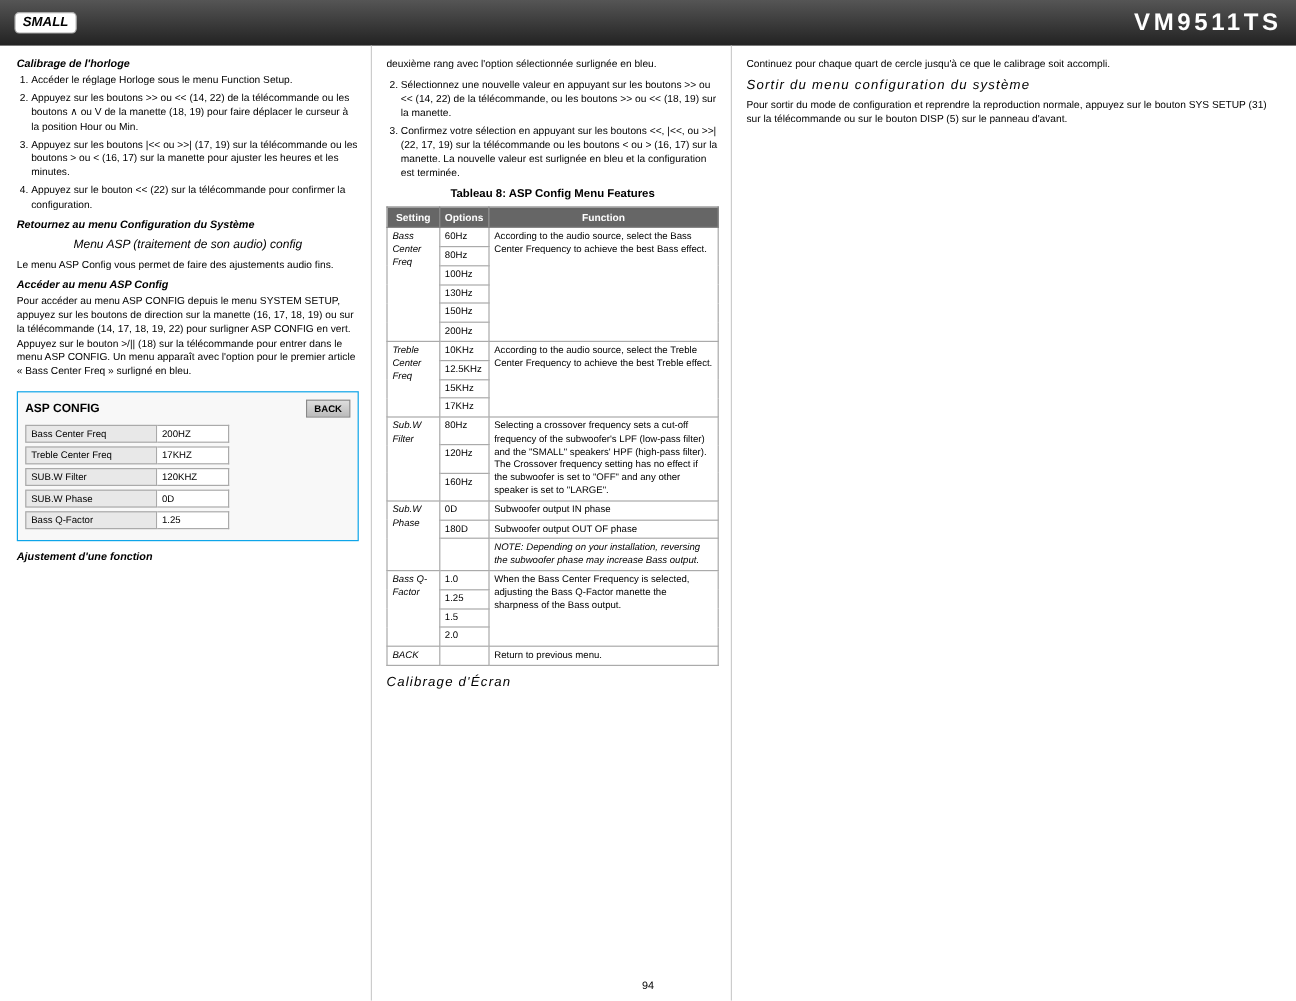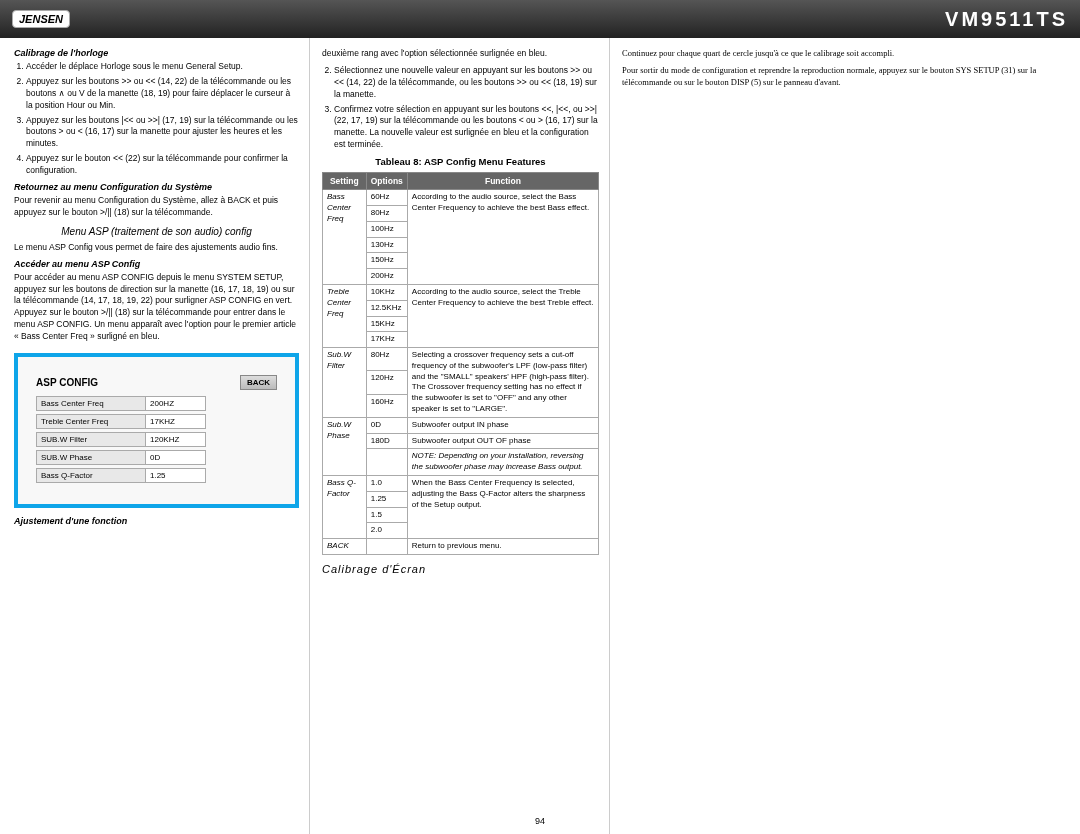--- a/index.html
+++ b/index.html
@@ -60,21 +60,20 @@
       padding: 10px 10px 10px 12px;
       border-right: 1px solid #ccc;
       overflow: hidden;
     }
 
     
     .col-right {
       flex: 1;
       padding: 10px 14px 10px 12px;
       overflow: hidden;
-      font-family: Liberation Serif, serif;
     }
 
     h3 {
       font-size: 9px;
       font-weight: bold;
       font-style: italic;
       margin-bottom: 3px;
     }
 
     p {
@@ -98,23 +97,23 @@
       font-style: italic;
       font-weight: normal;
       margin-bottom: 4px;
       margin-top: 6px;
       line-height: 1.3;
       text-align: center;
     }
 
     
     .asp-config-box {
-      border: 4px solid #0ea5e9;
+      border: 1px solid #0ea5e9;
       margin-top: 10px;
-      padding: 18px;
+      padding: 6px;
       background: #f8f8f8;
     }
     .asp-config-header {
       display: flex;
       justify-content: space-between;
       align-items: center;
       margin-bottom: 6px;
     }
     .asp-config-title {
       font-size: 10px;
@@ -217,37 +216,36 @@
       font-style: italic;
       font-weight: normal;
       letter-spacing: 1px;
       margin-bottom: 5px;
     }
   </style>
 </head>
 <body>
 
 <div class="header">
-  <div class="header-logo">JENSEN</div>
+  <div class="header-logo">SMALL</div>
   <div class="header-title">VM9511TS</div>
 </div>
 
 <div class="main">
 
   <div class="col-left">
     <h3>Calibrage de l'horloge</h3>
     <ol>
-      <li>Accéder le déplace Horloge sous le menu General Setup.</li>
+      <li>Accéder le réglage Horloge sous le menu Function Setup.</li>
       <li>Appuyez sur les boutons &gt;&gt; ou &lt;&lt; (14, 22) de la télécommande ou les boutons ∧ ou V de la manette (18, 19) pour faire déplacer le curseur à la position Hour ou Min.</li>
       <li>Appuyez sur les boutons |&lt;&lt; ou &gt;&gt;| (17, 19) sur la télécommande ou les boutons &gt; ou &lt; (16, 17) sur la manette pour ajuster les heures et les minutes.</li>
       <li>Appuyez sur le bouton &lt;&lt; (22) sur la télécommande pour confirmer la configuration.</li>
     </ol>
 
     <h3>Retournez au menu Configuration du Système</h3>
-    <p>Pour revenir au menu Configuration du Système, allez à BACK et puis appuyez sur le bouton &gt;/|| (18) sur la télécommande.</p>
 
     <div class="section-title-italic">Menu ASP (traitement de son audio) config</div>
     <p>Le menu ASP Config vous permet de faire des ajustements audio fins.</p>
 
     <h3>Accéder au menu ASP Config</h3>
     <p>Pour accéder au menu ASP CONFIG depuis le menu SYSTEM SETUP, appuyez sur les boutons de direction sur la manette (16, 17, 18, 19) ou sur la télécommande (14, 17, 18, 19, 22) pour surligner ASP CONFIG en vert. Appuyez sur le bouton &gt;/|| (18) sur la télécommande pour entrer dans le menu ASP CONFIG. Un menu apparaît avec l'option pour le premier article « Bass Center Freq » surligné en bleu.</p>
 
     <div class="asp-config-box">
       <div class="asp-config-header">
         <div class="asp-config-title">ASP CONFIG</div>
@@ -355,21 +353,21 @@
           <td class="function-cell">Subwoofer output OUT OF phase</td>
         </tr>
         <tr>
           <td class="option-cell"></td>
           <td class="function-cell note-cell">NOTE: Depending on your installation, reversing the subwoofer phase may increase Bass output.</td>
         </tr>
 
         <tr>
           <td class="setting-cell" rowspan="4">Bass Q-Factor</td>
           <td class="option-cell">1.0</td>
-          <td class="function-cell" rowspan="4">When the Bass Center Frequency is selected, adjusting the Bass Q-Factor alters the sharpness of the Setup output.</td>
+          <td class="function-cell" rowspan="4">When the Bass Center Frequency is selected, adjusting the Bass Q-Factor manette the sharpness of the Bass output.</td>
         </tr>
         <tr>
             <td class="option-cell">1.25</td>
           </tr>
         <tr>
             <td class="option-cell">1.5</td>
           </tr>
         <tr>
             <td class="option-cell">2.0</td>
           </tr>
@@ -380,18 +378,19 @@
           <td class="function-cell">Return to previous menu.</td>
         </tr>
       </tbody>
     </table>
 
     <div class="calibrage-title">Calibrage d'Écran</div>
   </div>
 
   <div class="col-right">
     <p>Continuez pour chaque quart de cercle jusqu'à ce que le calibrage soit accompli.</p>
+    <div class="sortir-title">Sortir du menu configuration du système</div>
     <p>Pour sortir du mode de configuration et reprendre la reproduction normale, appuyez sur le bouton SYS SETUP (31) sur la télécommande ou sur le bouton DISP (5) sur le panneau d'avant.</p>
   </div>
 
 </div>
 
 <div class="page-number">94</div>
 
 </body></html>

